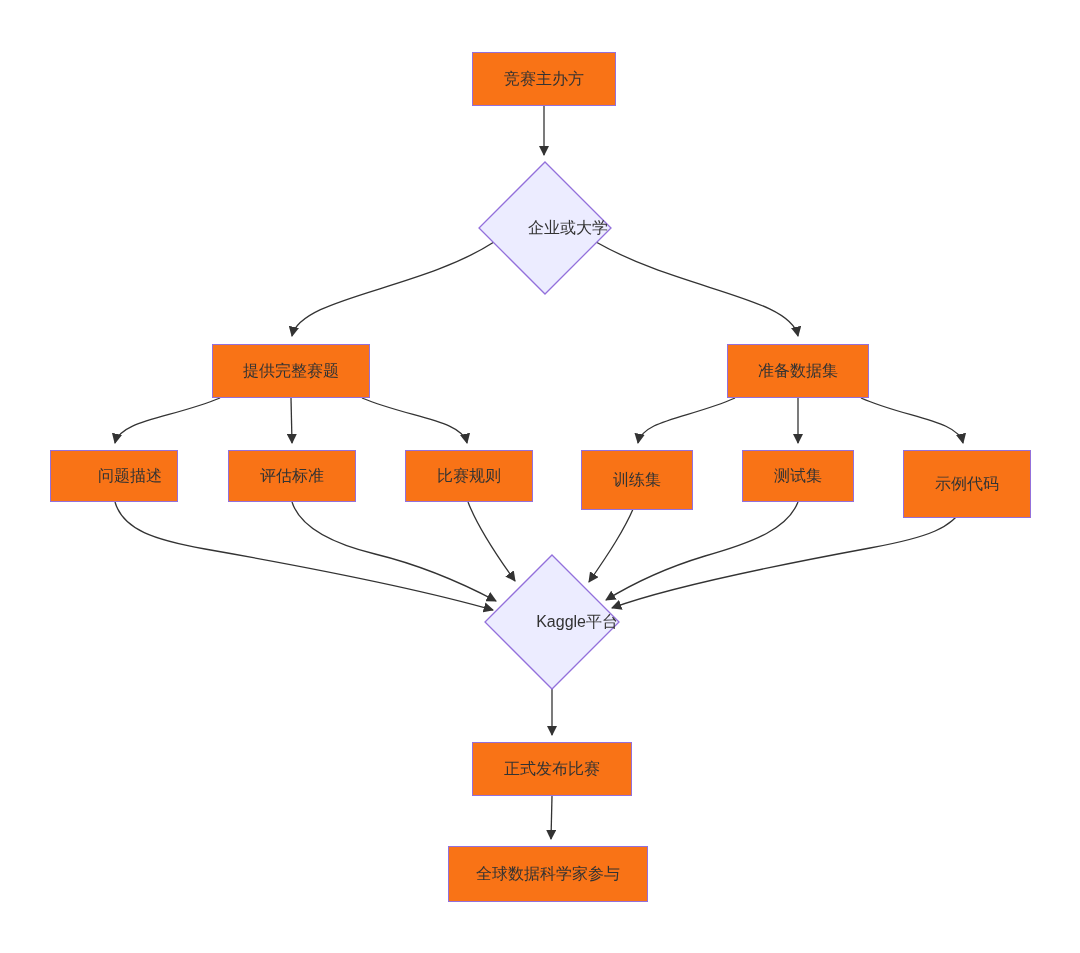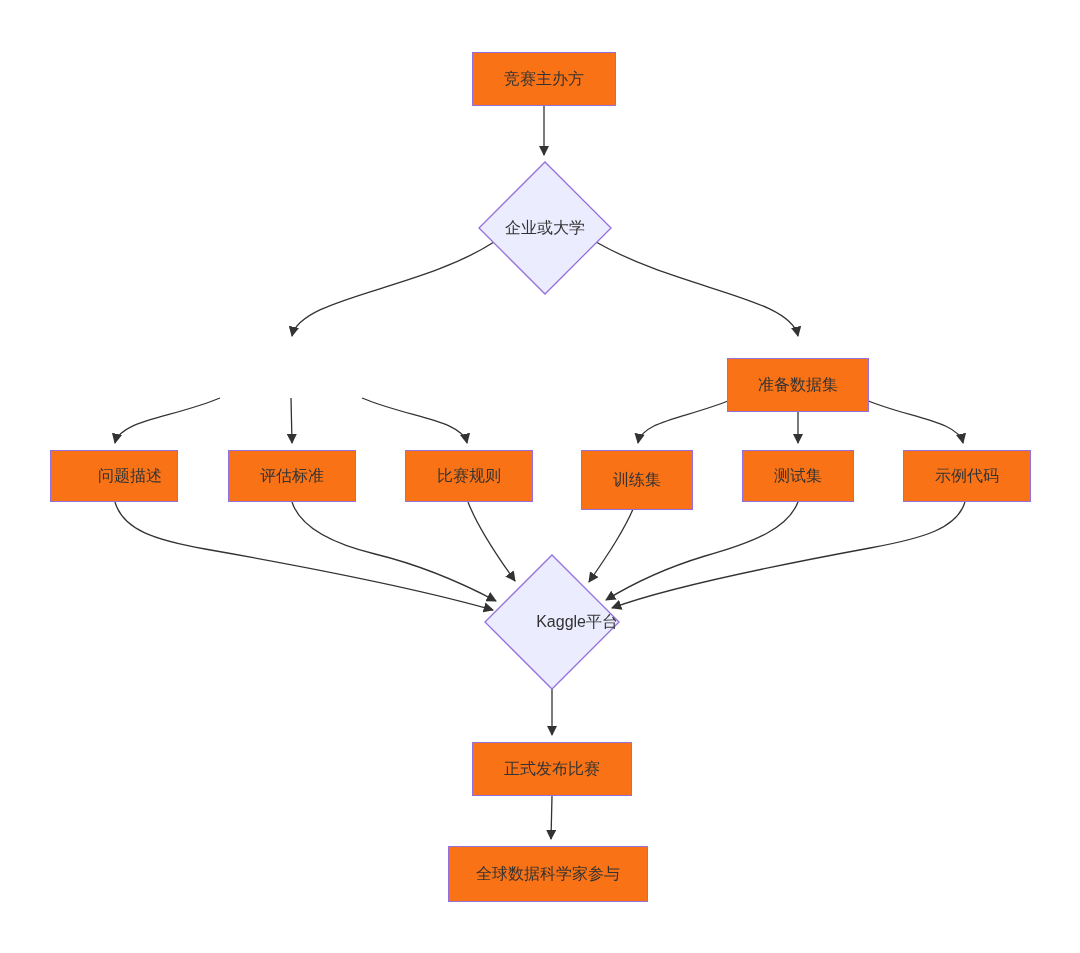--- a/index.html
+++ b/index.html
@@ -90,22 +90,25 @@
     <g>
       <polygon class="diamond-shape" points="545,162 611,228 545,294 479,228"></polygon>
       <polygon class="diamond-shape" points="552,555 619,622 552,689 485,622"></polygon>
     </g>
   </svg>
 
   <div class="node" style="left:472px; top:52px; width:144px; height:54px;">
     <span>竞赛主办方</span>
   </div>
 
+  <div class="node" style="left:212px; top:344px; width:158px; height:54px;">
+    <span>提供完整赛题</span>
+  </div>
 
-  <div class="node" style="left:727px; top:344px; width:142px; height:54px;margin-top:14px;">
+  <div class="node" style="left:727px; top:344px; width:142px; height:54px;">
     <span>准备数据集</span>
   </div>
 
   <div class="node" style="left:50px; top:450px; width:128px; height:52px;padding-left:32px;">
     <span>问题描述</span>
   </div>
 
   <div class="node" style="left:228px; top:450px; width:128px; height:52px;">
     <span>评估标准</span>
   </div>
@@ -115,33 +118,33 @@
   </div>
 
   <div class="node" style="left:581px; top:450px; width:112px; height:60px;">
     <span>训练集</span>
   </div>
 
   <div class="node" style="left:742px; top:450px; width:112px; height:52px;">
     <span>测试集</span>
   </div>
 
-  <div class="node" style="left:903px; top:450px; width:128px; height:52px;justify-content:center;">
+  <div class="node" style="left:903px; top:450px; width:128px; height:68px;justify-content:center;">
     <span>示例代码</span>
   </div>
 
   <div class="node" style="left:472px; top:742px; width:160px; height:54px;">
     <span>正式发布比赛</span>
   </div>
 
   <div class="node" style="left:448px; top:846px; width:200px; height:56px;">
     <span>全球数据科学家参与</span>
   </div>
 
-  <div class="diamond-label" style="left:479px; top:198px; width:132px; height:60px;">
+  <div class="diamond-label" style="left:502px; top:198px; width:132px; height:60px;">
     <span>企业或大学</span>
   </div>
 
   <div class="diamond-label" style="left:486px; top:592px; width:132px; height:60px;justify-content:flex-end;">
     <span>Kaggle平台</span>
   </div>
 
 </div>
 
 </body></html>

